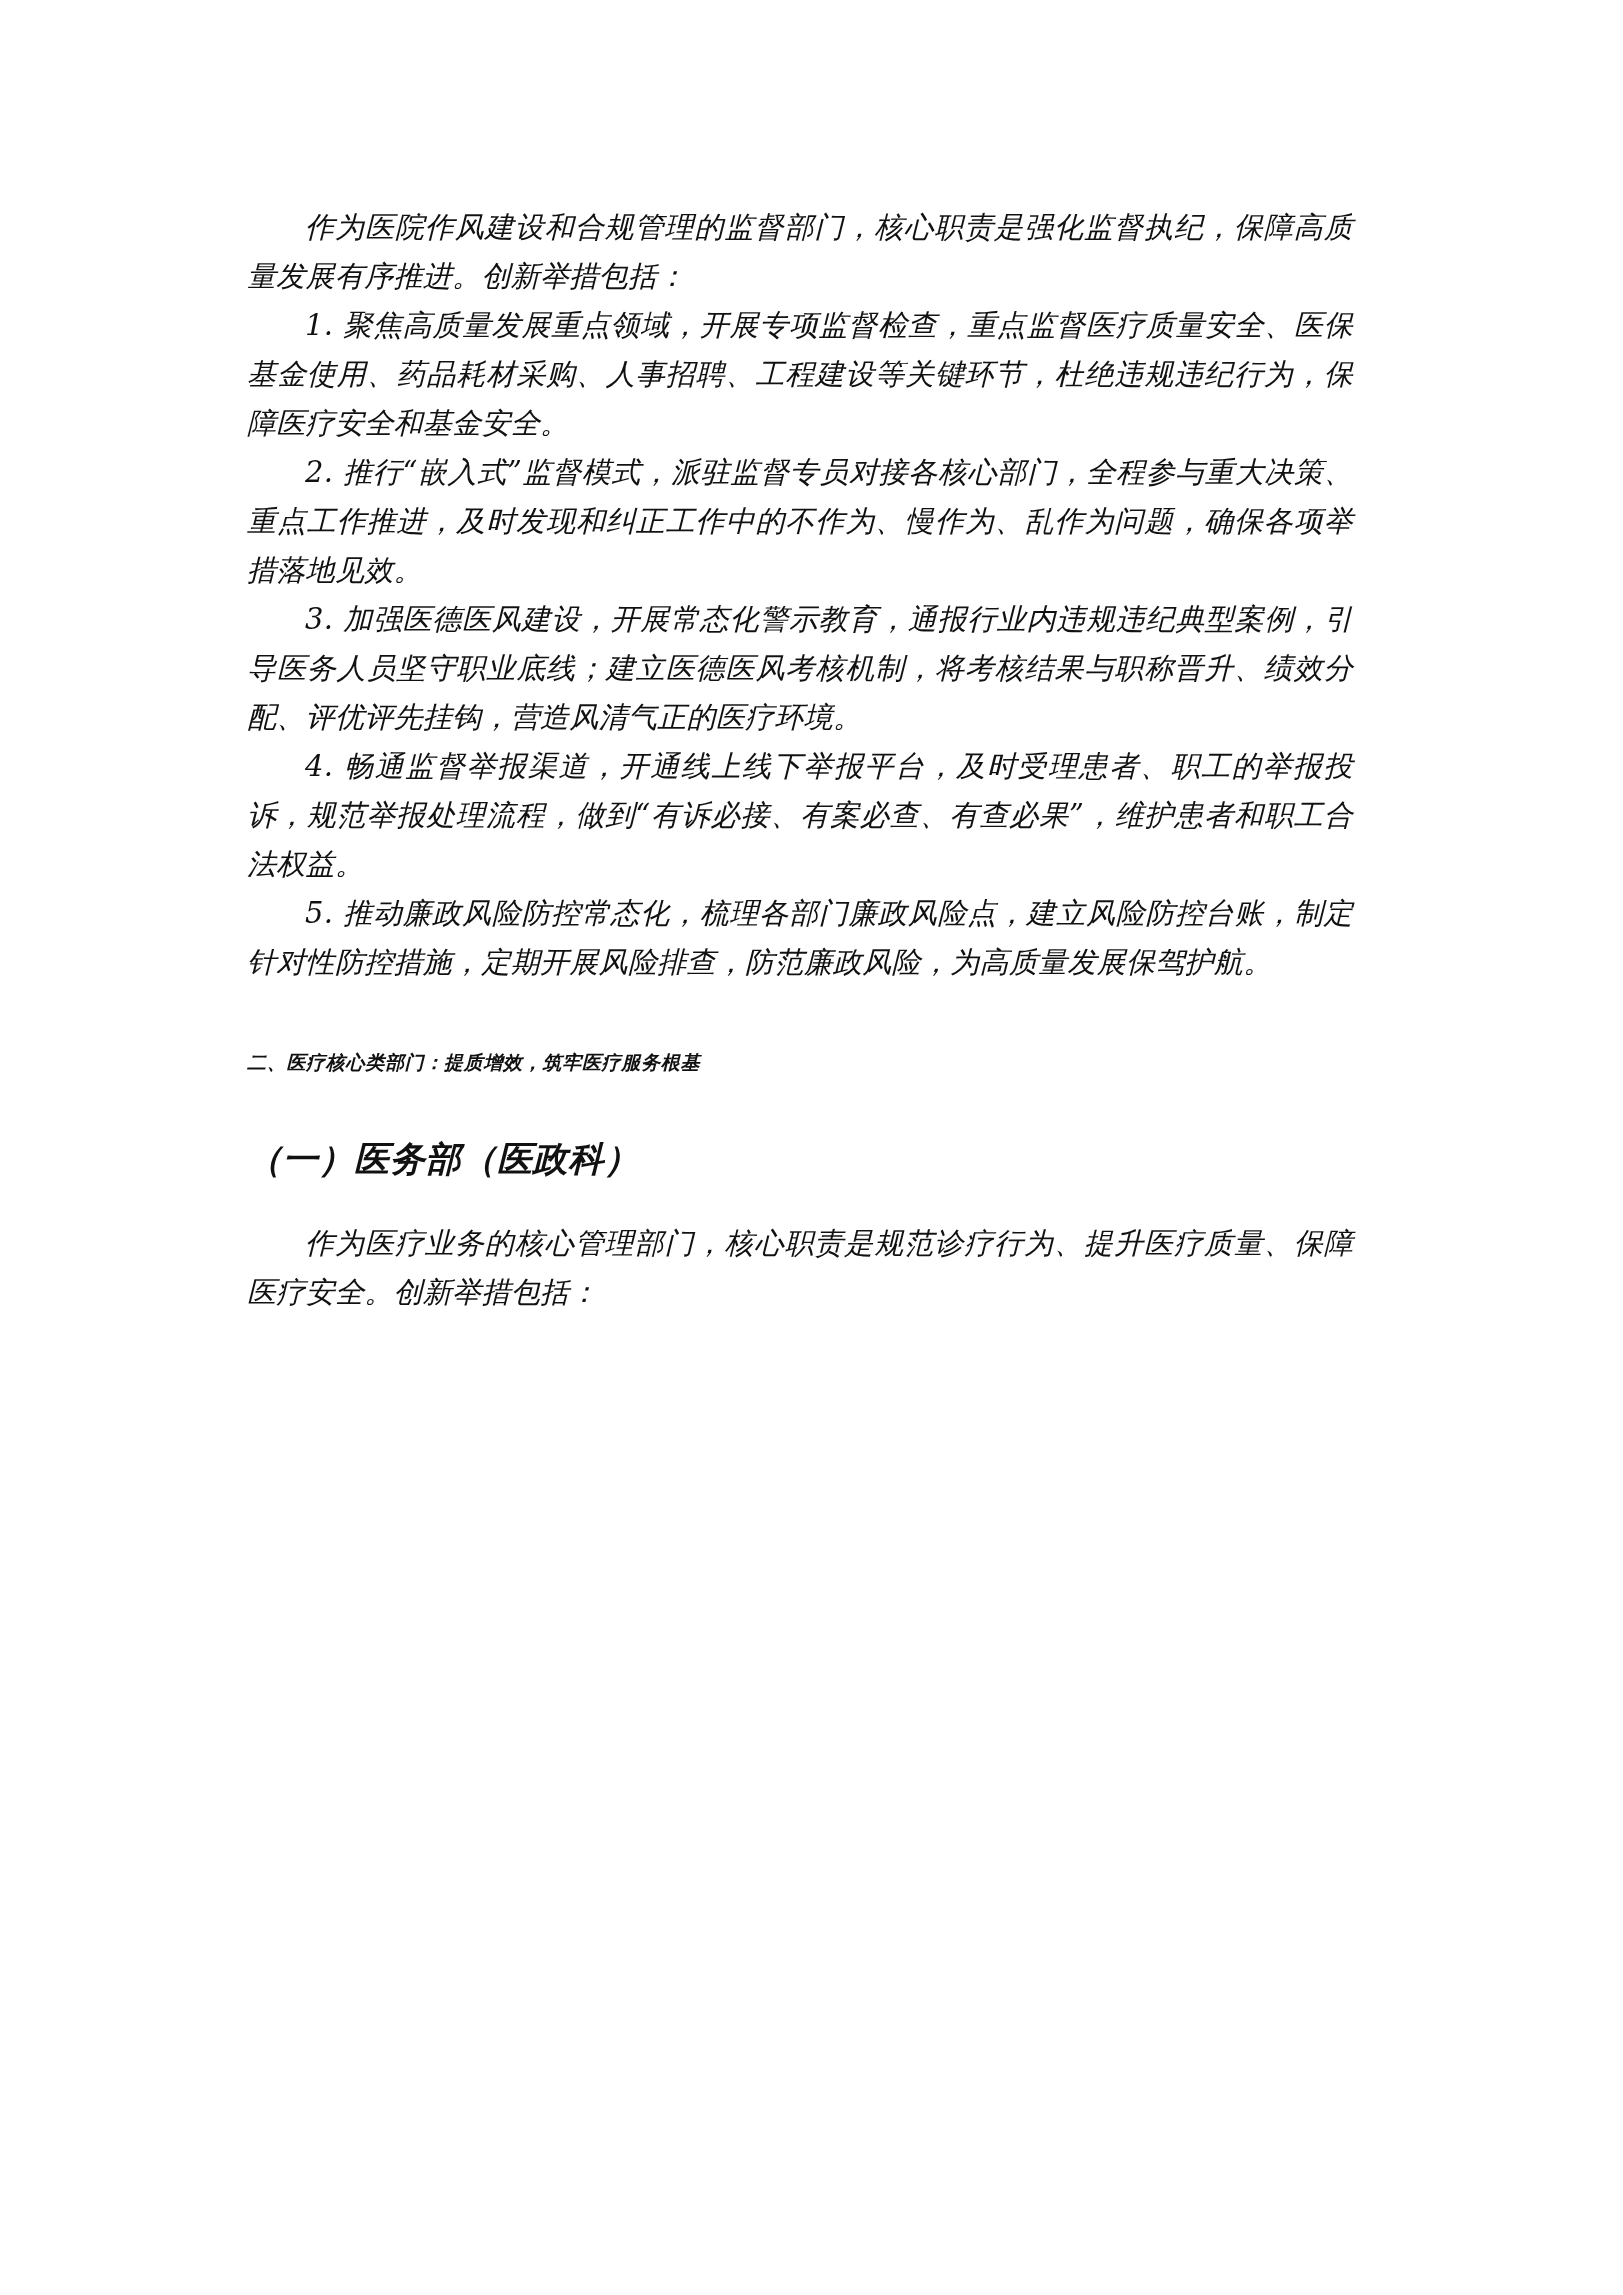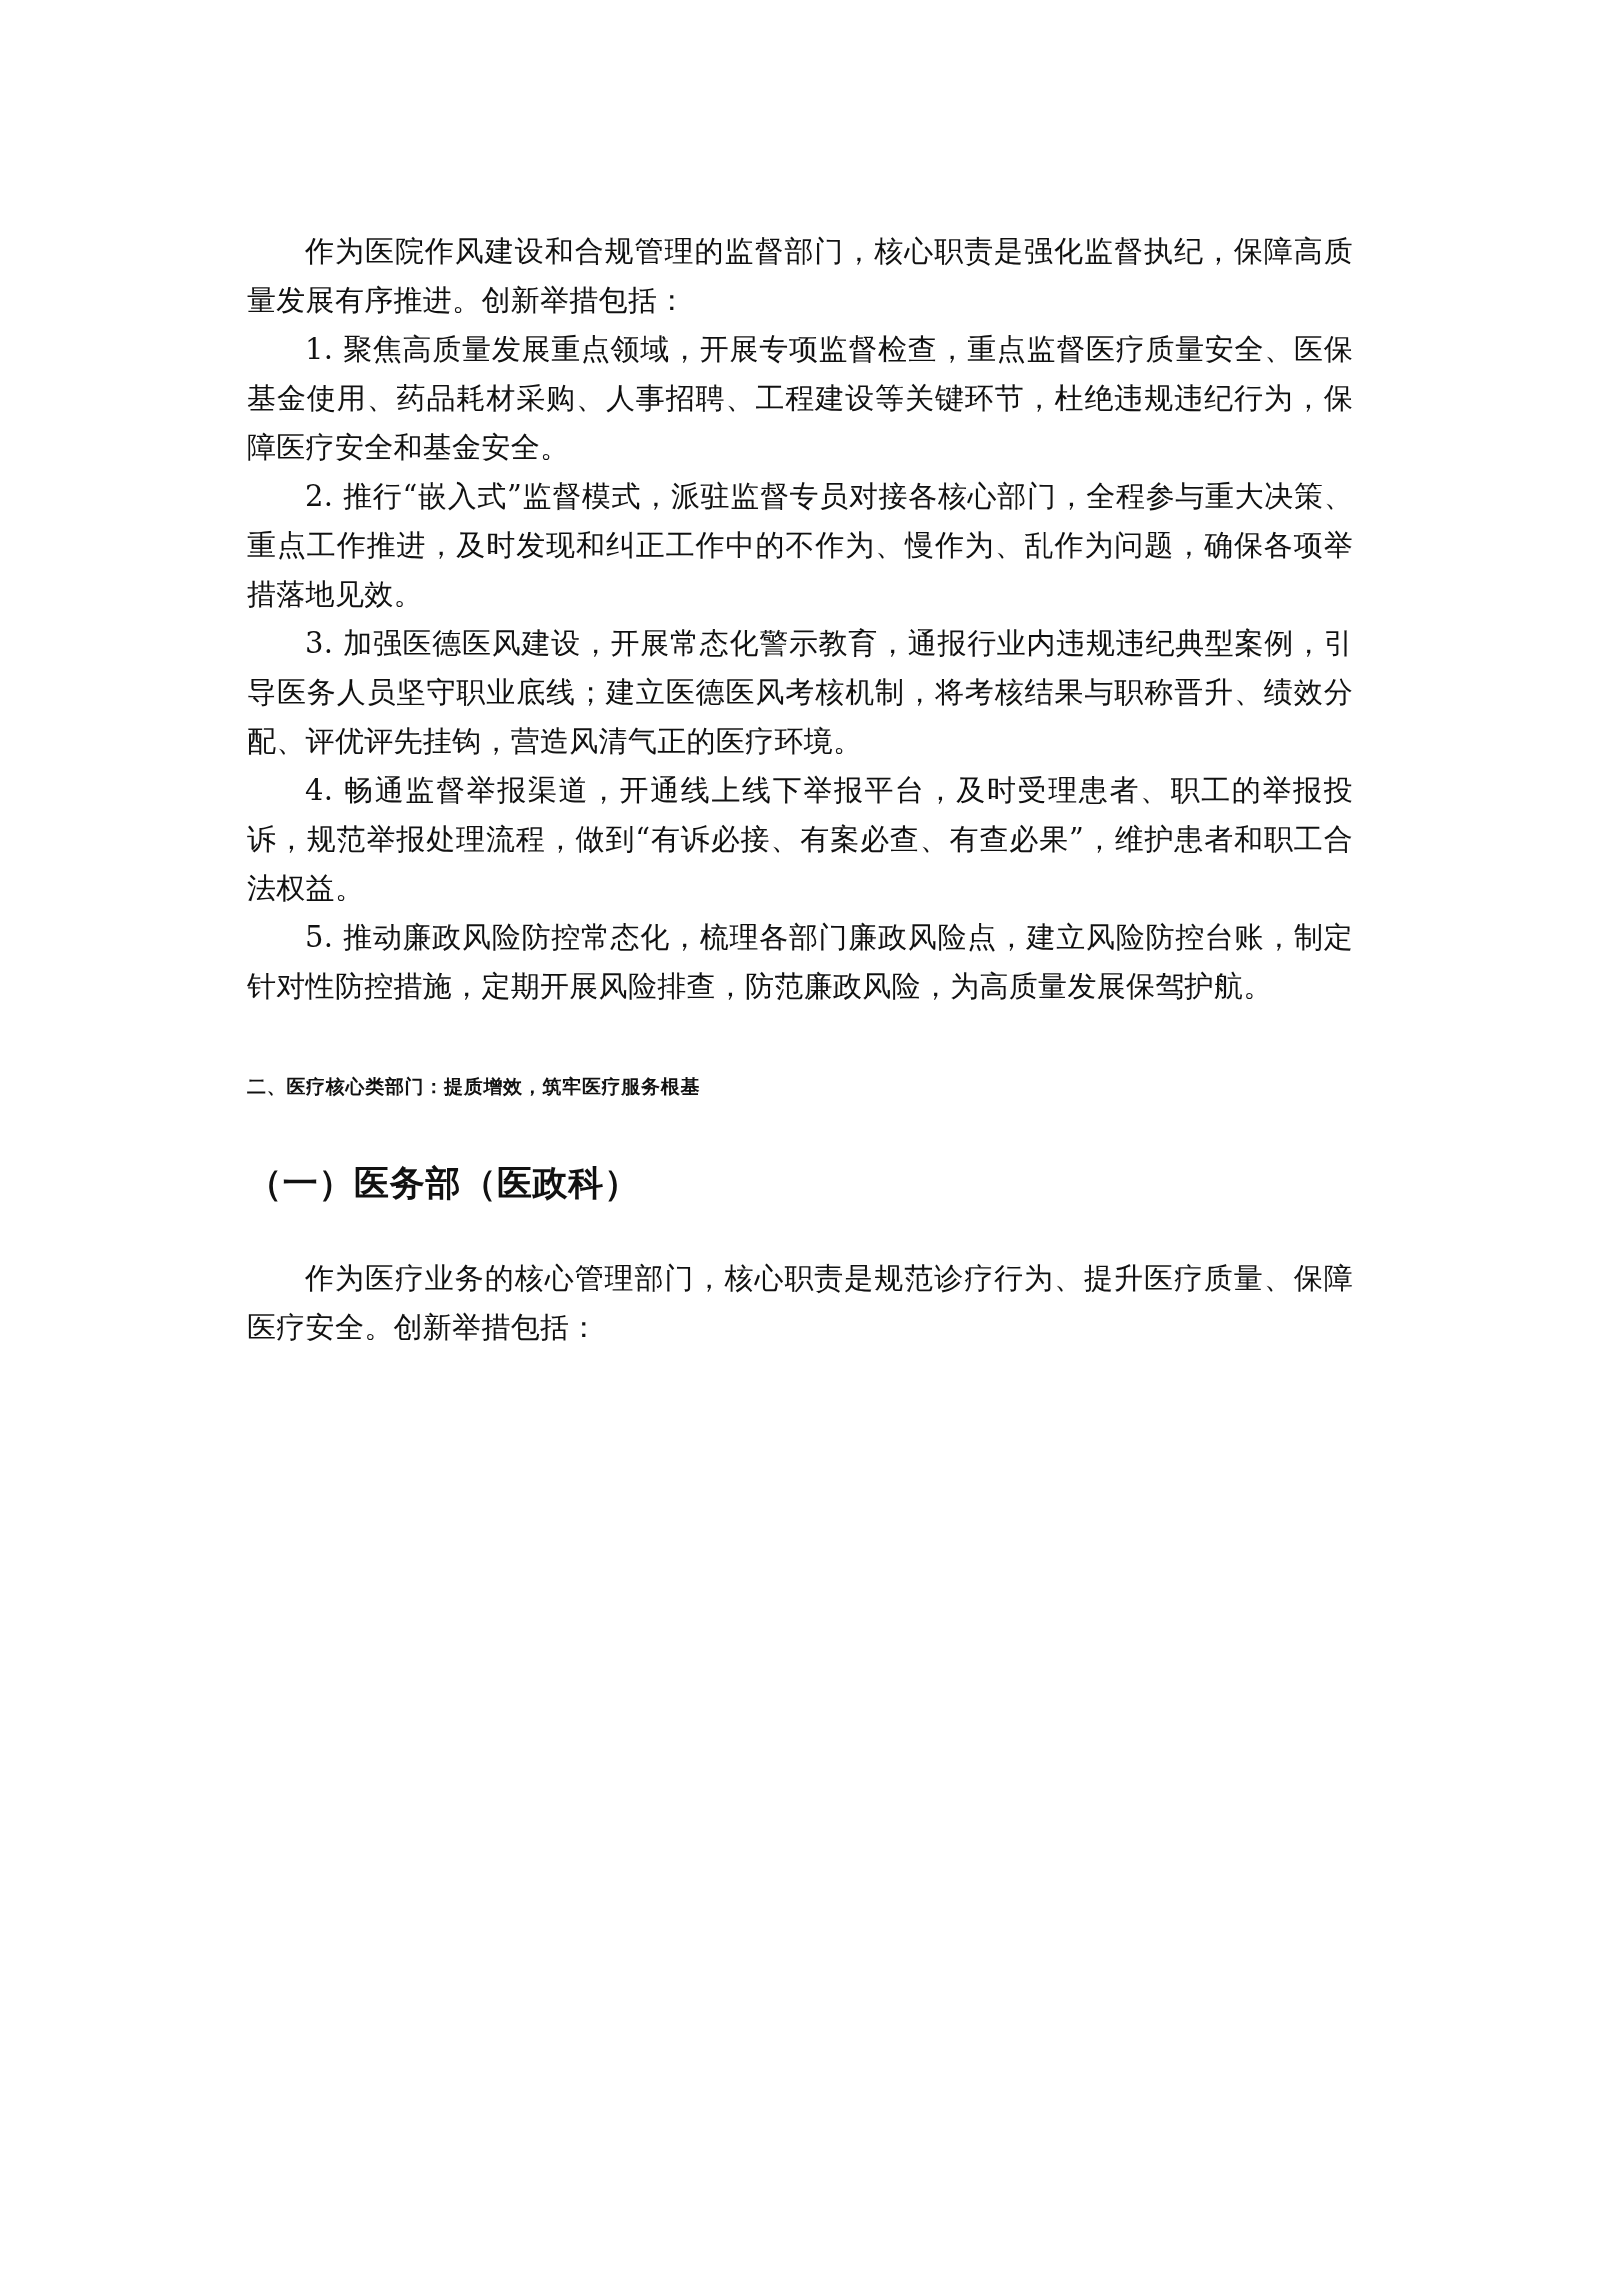--- a/index.html
+++ b/index.html
@@ -11,22 +11,23 @@
     width: 1623px;
     height: 2295px;
     position: relative;
     overflow: hidden;
     font-family: "DejaVu Serif", "Liberation Serif", serif;
     color: #111111;
   }
   .page {
     position: absolute;
     left: 247px;
-    top: 227px;
+    top: 203px;
     width: 1106px;
+    font-style: italic;
   }
   .para {
     font-size: 29px;
     line-height: 49px;
     margin: 0;
     text-align: justify;
     text-justify: inter-character;
     letter-spacing: 0.3px;
   }
   .para.indent {
@@ -40,21 +41,21 @@
     letter-spacing: 0.7px;
   }
   .heading-2 {
     font-size: 35px;
     line-height: 49px;
     font-weight: bold;
     margin: 47px 0 0 0;
     letter-spacing: 0.7px;
   }
   .after-heading {
-    margin-top: 47px;
+    margin-top: 36px;
   }
 </style>
 </head>
 <body>
 
 <div class="page">
 
   <p class="para indent">作为医院作风建设和合规管理的监督部门，核心职责是强化监督执纪，保障高质量发展有序推进。创新举措包括：</p>
   <p class="para indent">1. 聚焦高质量发展重点领域，开展专项监督检查，重点监督医疗质量安全、医保基金使用、药品耗材采购、人事招聘、工程建设等关键环节，杜绝违规违纪行为，保障医疗安全和基金安全。</p>
   <p class="para indent">2. 推行“嵌入式”监督模式，派驻监督专员对接各核心部门，全程参与重大决策、重点工作推进，及时发现和纠正工作中的不作为、慢作为、乱作为问题，确保各项举措落地见效。</p>

